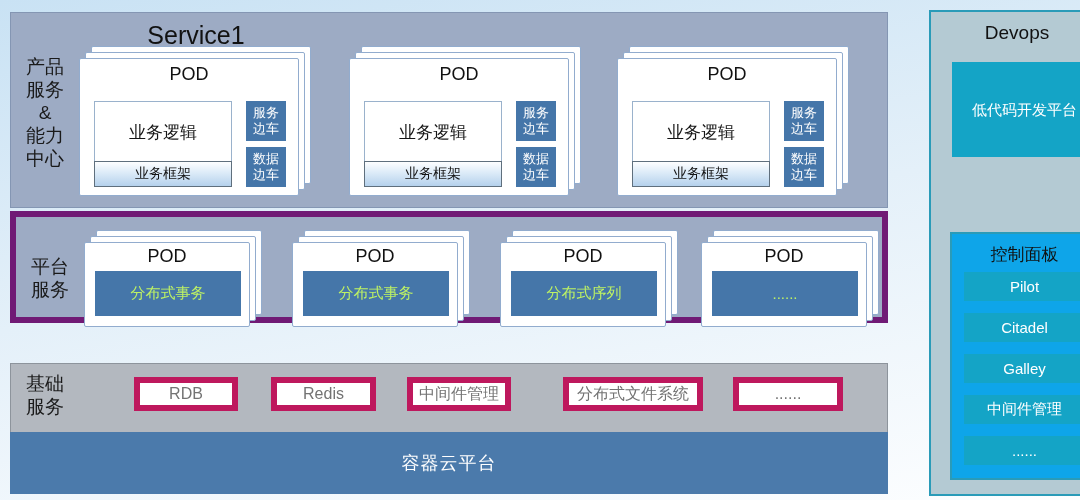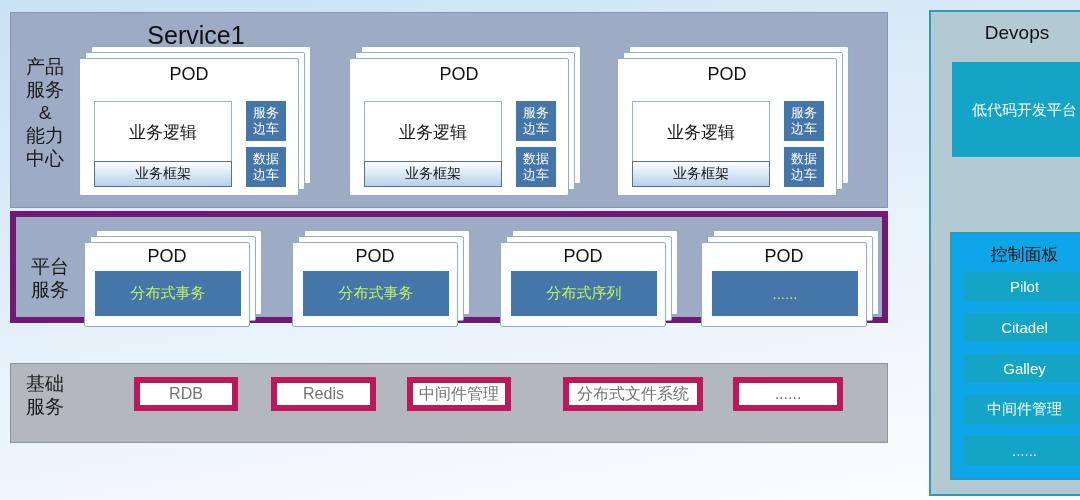--- a/index.html
+++ b/index.html
@@ -215,20 +215,23 @@
       <span>基础</span>
       <span>服务</span>
     </div>
     <div class="b3-box" style="left:123px;width:104px">RDB</div>
     <div class="b3-box" style="left:260px;width:105px">Redis</div>
     <div class="b3-box" style="left:396px;width:104px">中间件管理</div>
     <div class="b3-box" style="left:552px;width:140px">分布式文件系统</div>
     <div class="b3-box" style="left:722px;width:110px">......</div>
   </div>
 
+  <div class="band" id="band4">
+    <div class="b4-label">容器云平台</div>
+  </div>
 
   <div id="devops">
     <div class="devops-title">Devops</div>
 
     <div class="lowcode">
       <span>低代码</span>
       <span>开发平台</span>
     </div>
 
 

